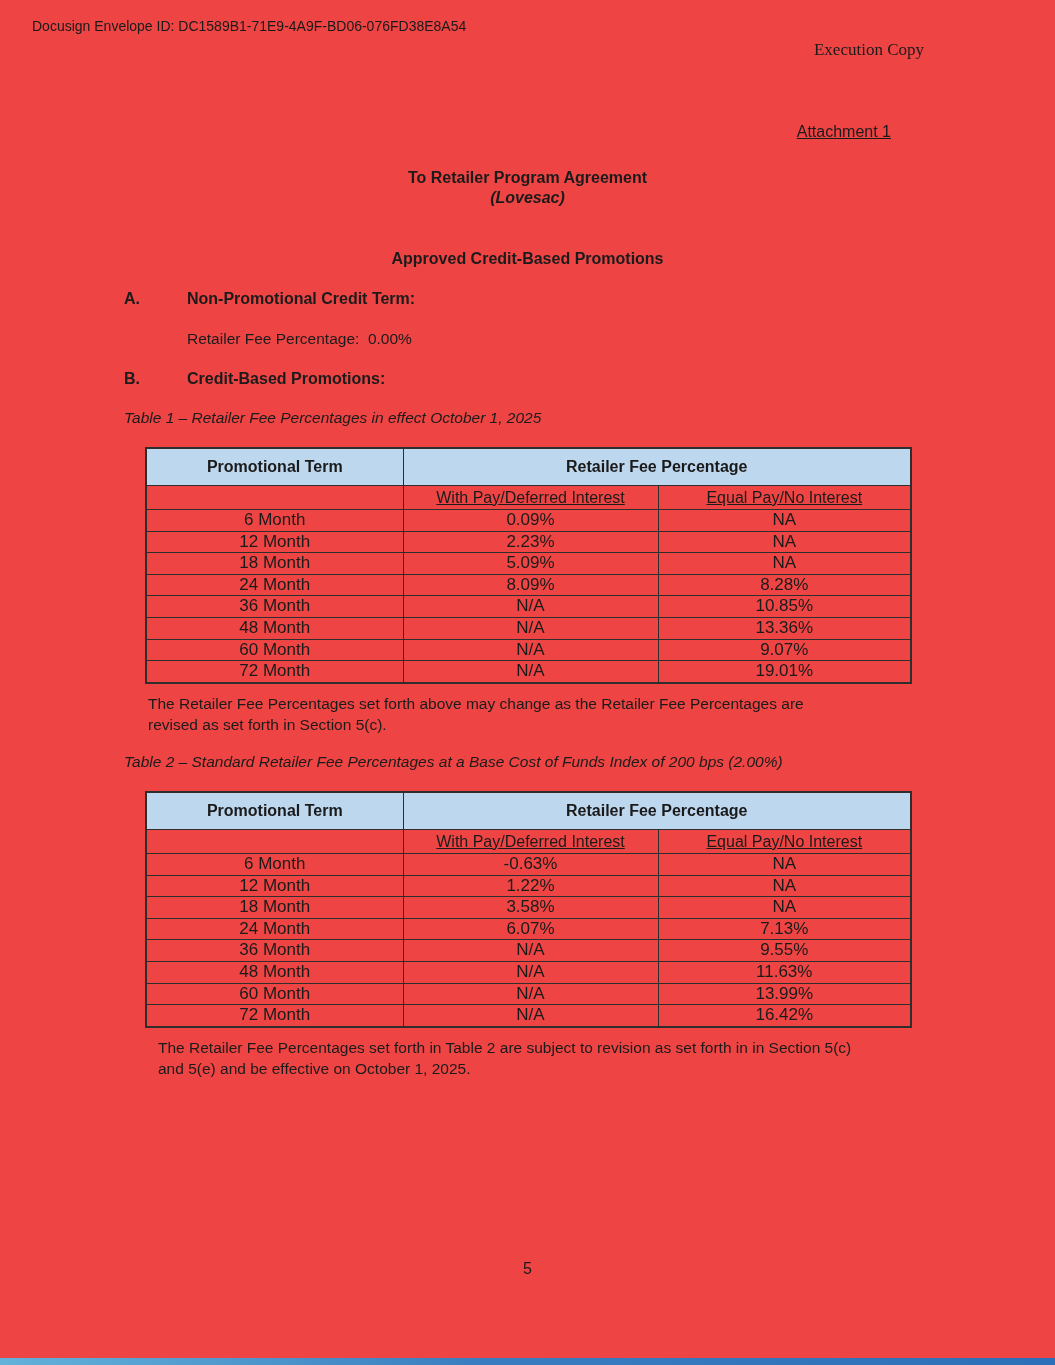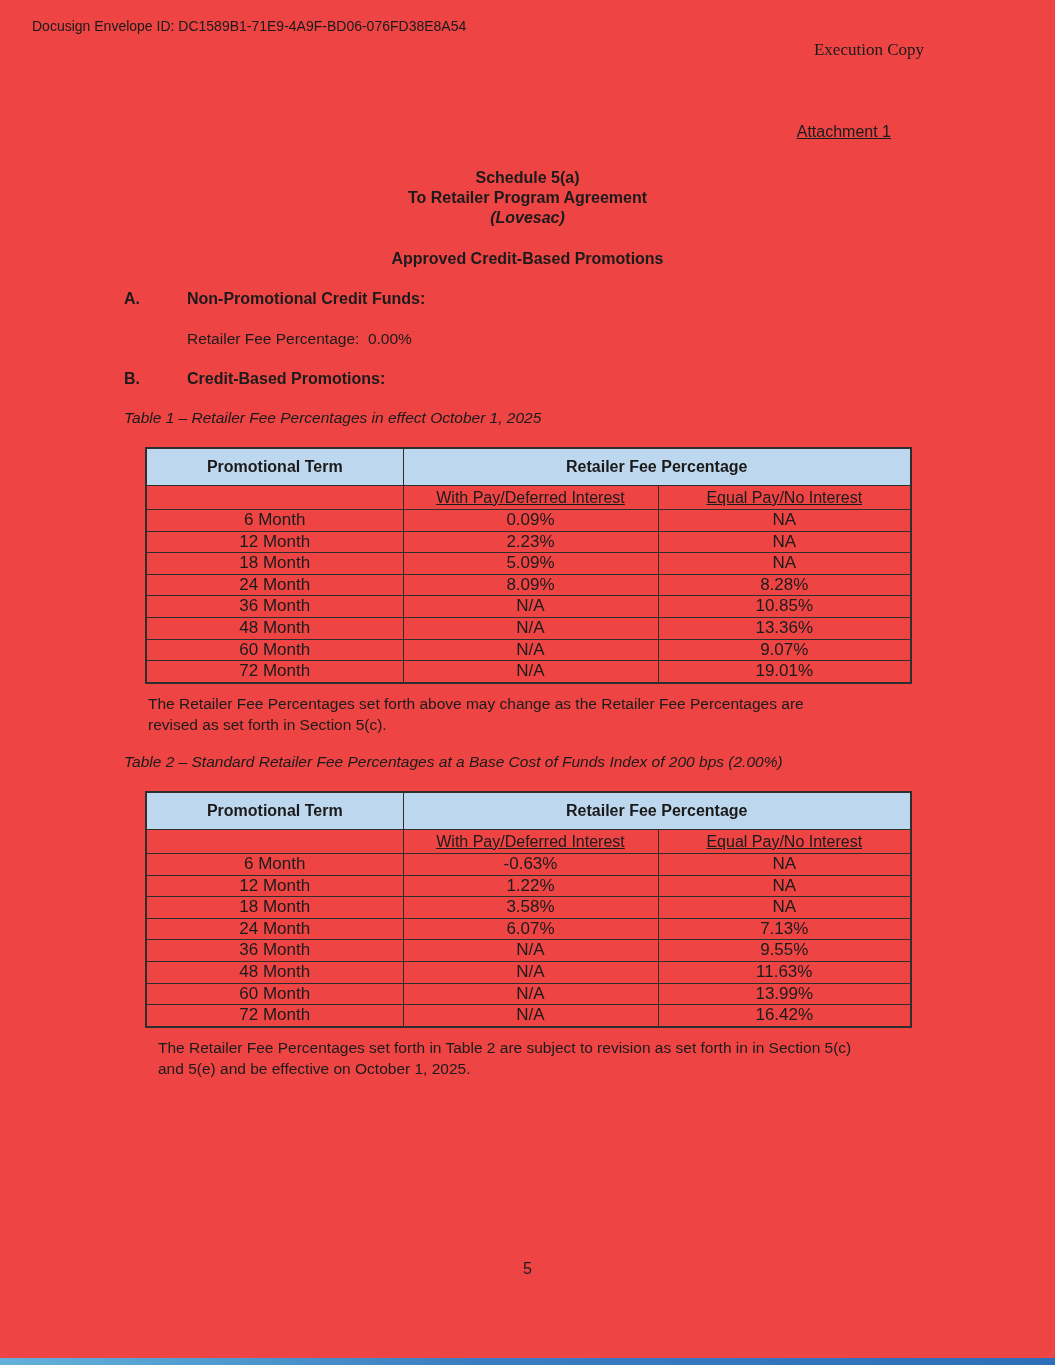--- a/index.html
+++ b/index.html
@@ -39,29 +39,28 @@
 </head>
 <body>
 
 <div class="page">
 
   <div class="envelope">Docusign Envelope ID: DC1589B1-71E9-4A9F-BD06-076FD38E8A54</div>
   <div class="exec">Execution Copy</div>
   <div class="attachment">Attachment 1</div>
 
   <div class="titleblock">
-    <div>Schedule 5(a)</div>
     <div>To Retailer Program Agreement</div>
     <div class="italic">(Lovesac)</div>
   </div>
 
   <div class="subtitle">Approved Credit-Based Promotions</div>
 
   <div class="sec secA-head">
-    <span class="seclabel">A.</span><span>Non-Promotional Credit Funds:</span>
+    <span class="seclabel">A.</span><span>Non-Promotional Credit Term:</span>
   </div>
   <div class="secA-body">Retailer Fee Percentage:  0.00%</div>
 
   <div class="sec secB-head">
     <span class="seclabel">B.</span><span>Credit-Based Promotions:</span>
   </div>
 
   <div class="caption caption1">Table 1 – Retailer Fee Percentages in effect October 1, 2025</div>
 
   <table class="feetable table1">

